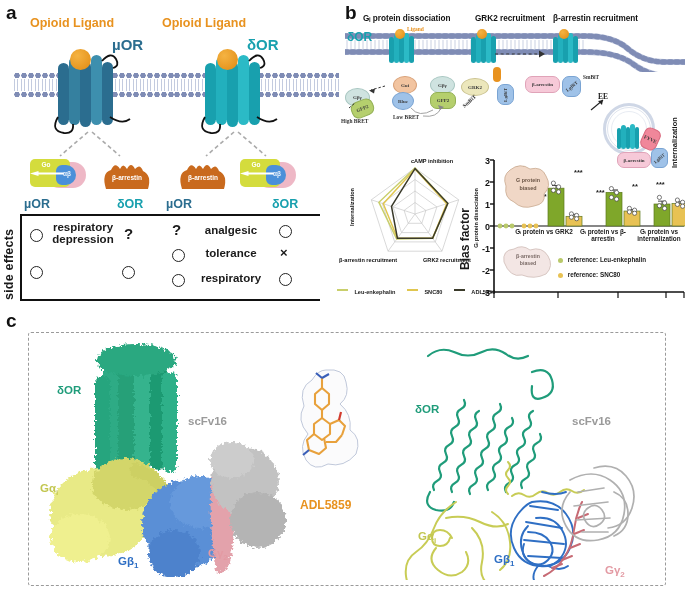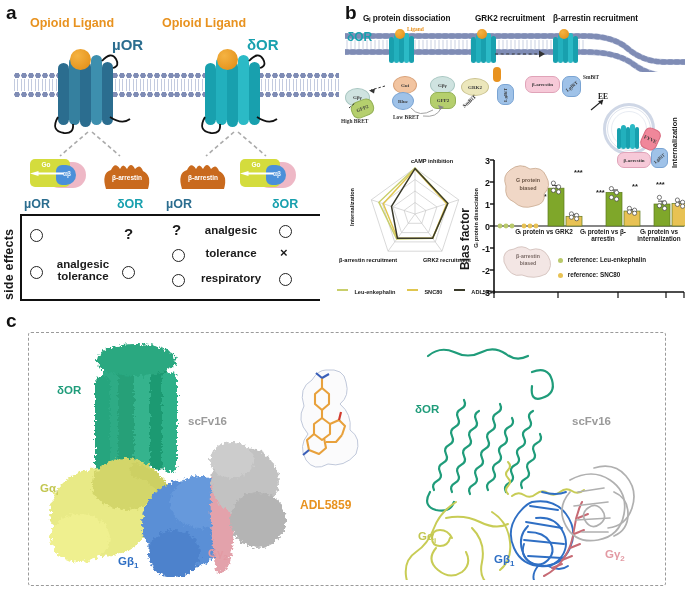--- a/index.html
+++ b/index.html
@@ -155,24 +155,24 @@
   </div>
   <div class="abs" style="left:20px;top:214px;width:300px;height:2px;background:#111;"></div>
   <div class="abs" style="left:20px;top:299px;width:300px;height:2px;background:#111;"></div>
 
   <div class="abs hdr" style="left:24px;top:197px;color:#2b6d8f;">µOR</div>
   <div class="abs hdr" style="left:117px;top:197px;color:#18a0ae;">δOR</div>
   <div class="abs hdr" style="left:166px;top:197px;color:#2b6d8f;">µOR</div>
   <div class="abs hdr" style="left:272px;top:197px;color:#18a0ae;">δOR</div>
 
   <div class="abs" style="left:30px;top:228px;"><span class="circ"></span></div>
+  <div class="abs se-txt" style="left:47px;top:221px;width:72px;">respiratory depression</div>
   <div class="abs qmark" style="left:124px;top:225px;">?</div>
 
   <div class="abs" style="left:30px;top:265px;"><span class="circ"></span></div>
-  <div class="abs se-txt" style="left:47px;top:258px;width:72px;">analgesic tolerance</div>
   <div class="abs" style="left:122px;top:265px;"><span class="circ"></span></div>
 
   <div class="abs qmark" style="left:172px;top:221px;">?</div>
   <div class="abs se-txt" style="left:190px;top:224px;width:82px;">analgesic</div>
   <div class="abs" style="left:279px;top:224px;"><span class="circ"></span></div>
 
   <div class="abs" style="left:172px;top:248px;"><span class="circ"></span></div>
   <div class="abs se-txt" style="left:190px;top:247px;width:82px;">tolerance</div>
   <div class="abs xmark" style="left:280px;top:245px;">×</div>
 
@@ -586,16 +586,16 @@
   </svg>
 
   <div class="clab abs" style="left:415px;top:93px;color:#1f9c7a;">δOR</div>
   <div class="clab abs" style="left:572px;top:105px;color:#9a9a9a;">scFv16</div>
   <div class="clab abs" style="left:418px;top:220px;color:#c2c64f;">
     <span>Gα</span><sub style="font-size:8px;">i</sub>
   </div>
   <div class="clab abs" style="left:494px;top:243px;color:#2f6fc4;">
     <span>Gβ</span><sub style="font-size:8px;">1</sub>
   </div>
-  <div class="clab abs" style="left:605px;top:238px;color:#e39aa3;text-align:right;">
+  <div class="clab abs" style="left:605px;top:254px;color:#e39aa3;text-align:right;">
     <span>Gγ</span><sub style="font-size:8px;">2</sub>
   </div>
 </div>
 
 </body></html>

